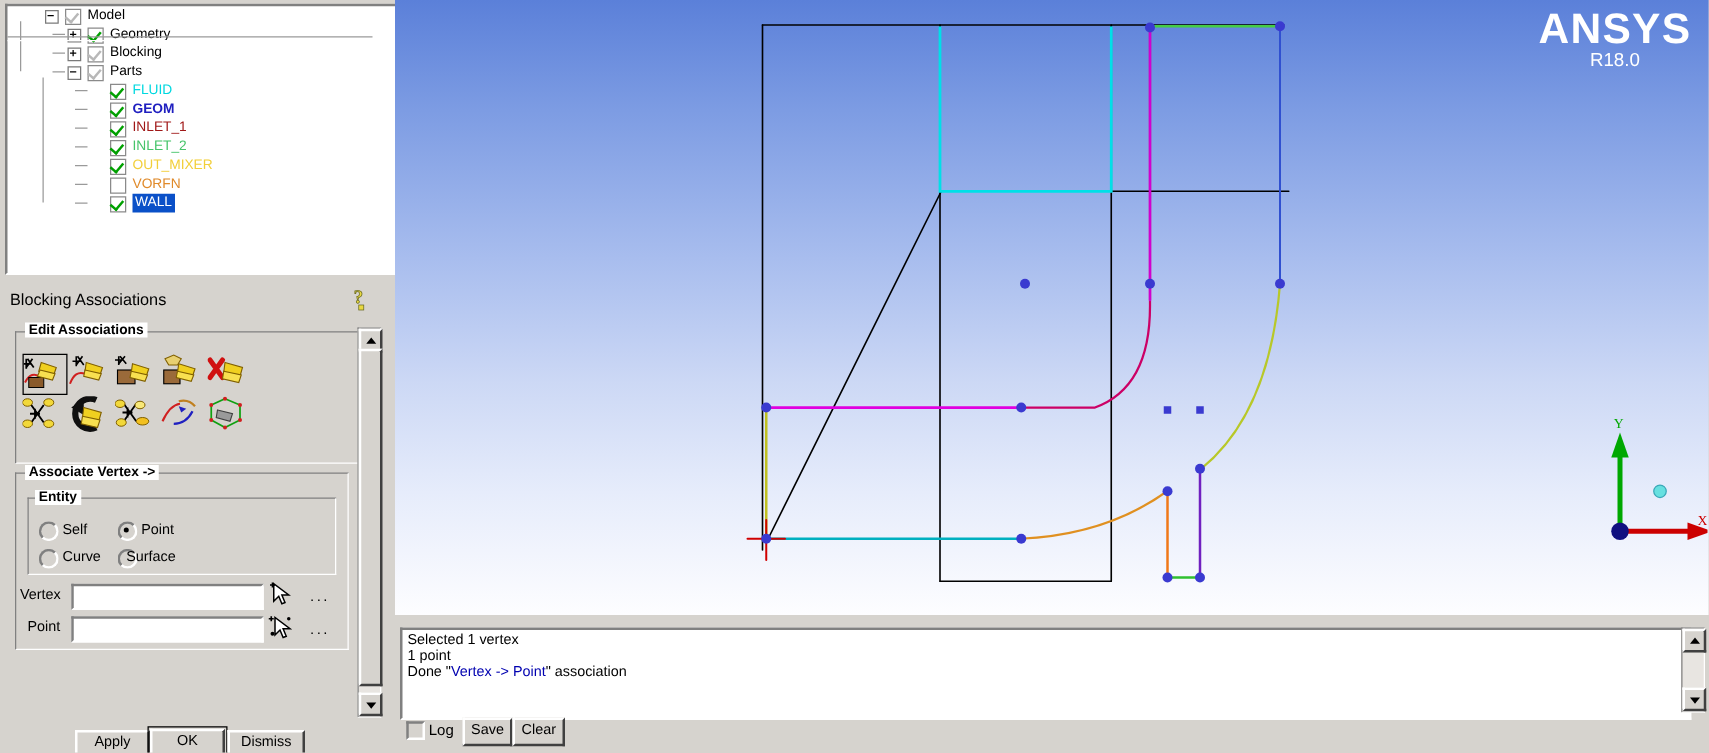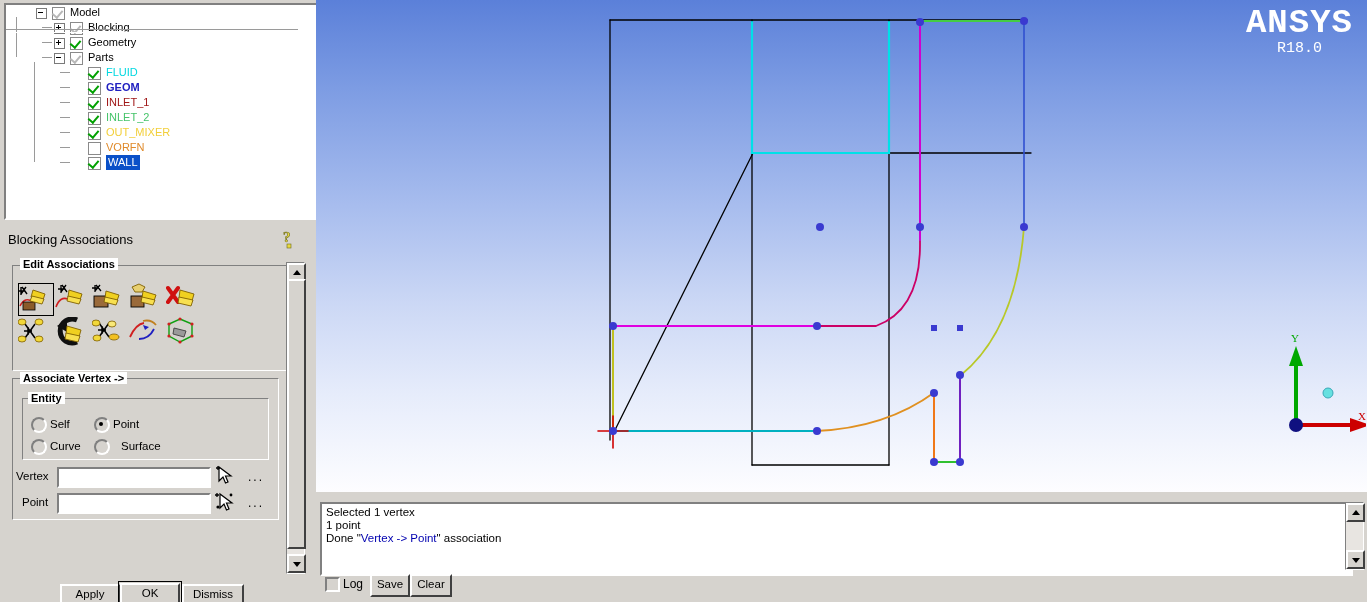--- a/index.html
+++ b/index.html
@@ -36,21 +36,21 @@
              border-top:1px solid #9a9a9a;border-bottom:1px solid #fff;}
 
   .icon-btn{position:absolute;width:34px;height:31px;}
   .icon-btn.selected{border:1px solid #000;}
 
   
   #viewport{position:absolute;left:316px;top:0;width:1051px;height:492px;
             background:linear-gradient(to bottom,#5b80d9 0%,#7d9ce3 18%,#a8bdee 42%,#ccd8f5 62%,#e6ecfb 80%,#fdfdff 100%);
             overflow:hidden;}
   #logo{position:absolute;right:14px;top:6px;text-align:right;color:#fff;
-        font-family:Liberation Mono, monospace;margin-left:36px;}
+        font-family:Liberation Sans, sans-serif;margin-left:36px;}
   #logo .big{font-size:34px;font-weight:bold;letter-spacing:1px;line-height:34px;}
   #logo .small{font-size:15px;line-height:17px;text-align:center;}
 
   
   #logwrap{position:absolute;left:316px;top:496px;width:1051px;height:106px;background:#d6d3ce;}
   #logbox{position:absolute;left:4px;top:6px;width:1021px;height:66px;background:#fff;
           border:2px solid;border-color:#808080 #ffffff #ffffff #808080;overflow:hidden;
           font-size:11.5px;line-height:13px;padding:2px 4px;}
   .blue{color:#0000b0;}
   #logscroll{position:absolute;left:1029px;top:6px;width:17px;height:66px;}
@@ -92,28 +92,28 @@
     <div id="tree-inner">
       <div id="tree-nodes">
           <div class="tnode">
             <span class="texp " style="left:6px"></span>
             <span class="tcb chk grey" style="left:22px"></span>
             <span class="tlbl" style="left:40px;color:#000000;">Model</span>
           </div>
           <div class="tnode">
             <span class="texp plus" style="left:24px"></span>
             <span class="tline" style="left:12px;top:7px;width:10px;height:1px;"></span>
+            <span class="tcb chk" style="left:40px"></span>
+            <span class="tlbl" style="left:58px;color:#000000;">Geometry</span>
+          </div>
+          <div class="tnode">
+            <span class="texp plus" style="left:24px"></span>
+            <span class="tline" style="left:12px;top:7px;width:10px;height:1px;"></span>
             <span class="tcb chk grey" style="left:40px"></span>
             <span class="tlbl" style="left:58px;color:#000000;">Blocking</span>
-          </div>
-          <div class="tnode">
-            <span class="texp plus" style="left:24px"></span>
-            <span class="tline" style="left:12px;top:7px;width:10px;height:1px;"></span>
-            <span class="tcb chk" style="left:40px"></span>
-            <span class="tlbl" style="left:58px;color:#000000;">Geometry</span>
           </div>
           <div class="tnode">
             <span class="texp " style="left:24px"></span>
             <span class="tline" style="left:12px;top:7px;width:10px;height:1px;"></span>
             <span class="tcb chk grey" style="left:40px"></span>
             <span class="tlbl" style="left:58px;color:#000000;">Parts</span>
           </div>
           <div class="tnode">
             <span class="tline" style="left:30px;top:7px;width:10px;height:1px;"></span>
             <span class="tcb chk" style="left:58px"></span>
@@ -177,21 +177,21 @@
   <div class="groupbox" style="left:22px;top:398px;width:245px;height:60px;"></div>
   <div class="grouplabel" style="left:28px;top:392px;">Entity</div>
 
   <div class="radio" style="left:31px;top:417px;"></div>
   <div class="rlabel" style="left:50px;top:418px;">Self</div>
   <div class="radio on" style="left:94px;top:417px;"></div>
   <div class="rlabel" style="left:113px;top:418px;">Point</div>
   <div class="radio" style="left:31px;top:439px;"></div>
   <div class="rlabel" style="left:50px;top:440px;">Curve</div>
   <div class="radio" style="left:94px;top:439px;"></div>
-  <div class="rlabel" style="left:121px;top:440px;">Surface</div>
+  <div class="rlabel" style="left:101px;top:440px;">Surface</div>
 
   <div class="flabel" style="left:16px;top:470px;">Vertex</div>
   <div class="tfield" style="left:57px;top:467px;width:150px;"></div>
   <div style="position:absolute;left:214px;top:464px;">
     <svg width="22" height="22" viewBox="0 0 22 22">
       <path d="M5 3 L5 17 L9 13 L11.5 19 L14 18 L11.5 12 L17 12 Z" fill="#fff" stroke="#000" stroke-width="1.2"></path>
       <path d="M4 2 L4 6 M2 4 L6 4" stroke="#000" stroke-width="1.3"></path>
     </svg>
   </div>
   <div class="dots" style="left:248px;top:470px;">...</div>

